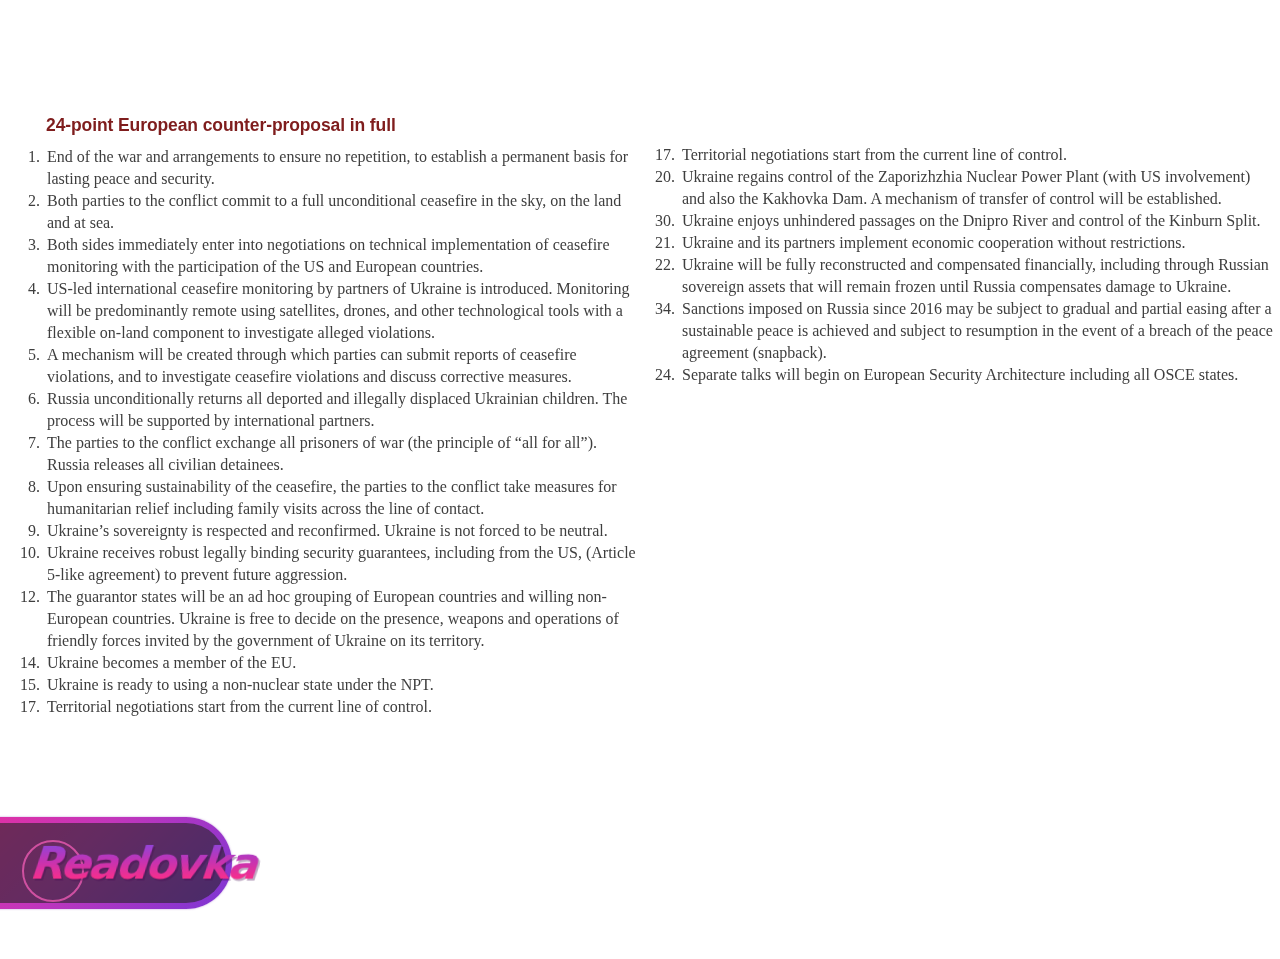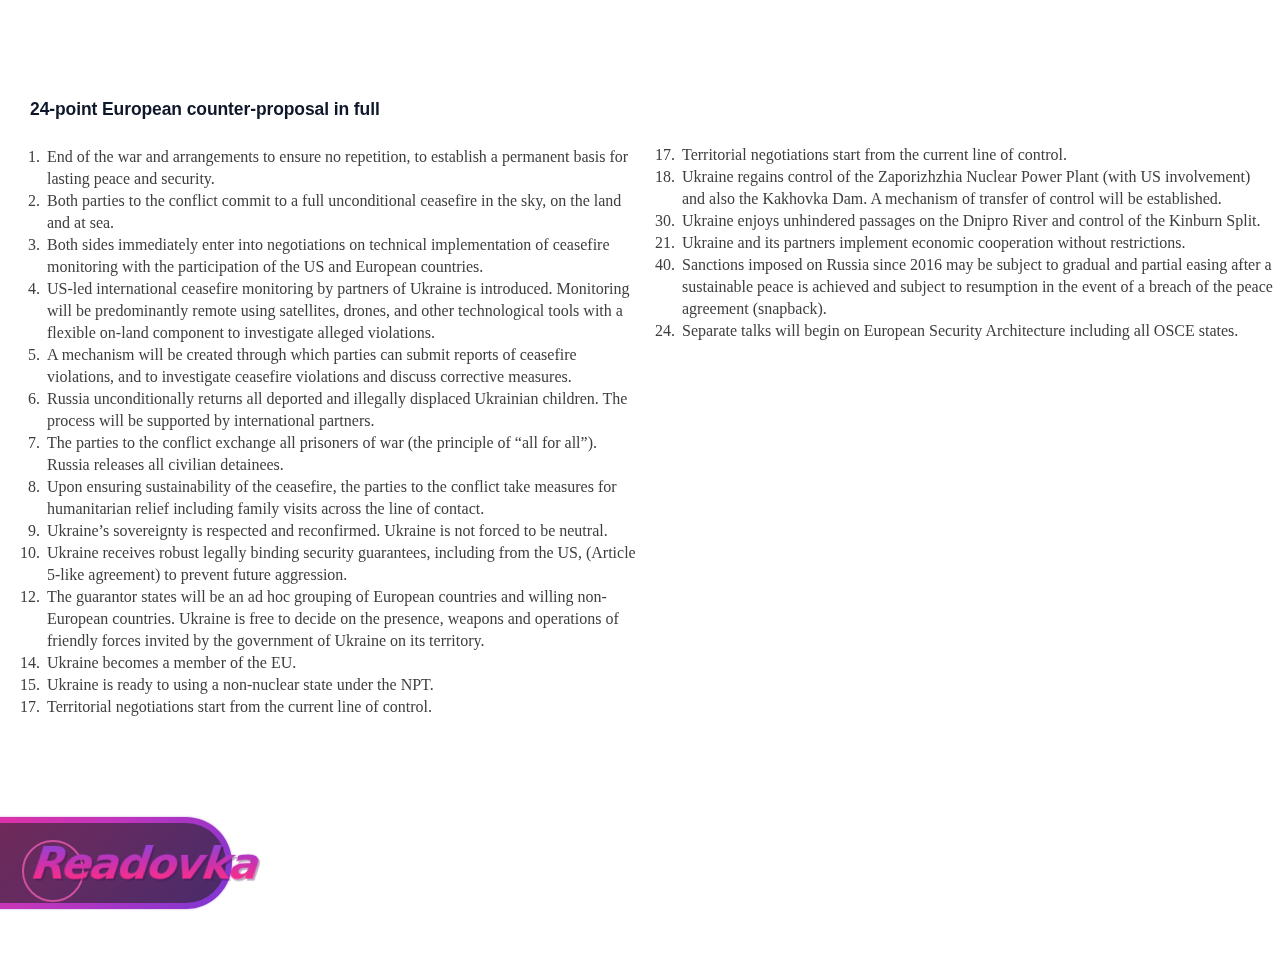--- a/index.html
+++ b/index.html
@@ -8,26 +8,26 @@
     width: 1280px;
     height: 959px;
     background: #ffffff;
     overflow: hidden;
     font-family: "Liberation Serif", serif;
   }
   .title {
     position: absolute;
     left: 30px;
     top: 99px;
-    margin: 0;
+    margin: 16px;
     font-family: "Liberation Sans", sans-serif;
     font-size: 17.5px;
     font-weight: 700;
     letter-spacing: -0.1px;
-    color: #0f172a;
+    color: #7f1d1d;
     white-space: nowrap;
   }
   .col {
     position: absolute;
     font-size: 16px;
     line-height: 22px;
     color: #3e3e3e;
   }
   .col-left  { left: 16px;  top: 146px; width: 624px; }
   .col-right { left: 651px; top: 144px; width: 622px; }
@@ -150,33 +150,37 @@
         <span class="txt">Territorial negotiations start from the current line of control.</span>
       </div>
     </div>
 
   <div class="col col-right">
       <div class="item">
         <span class="num">17.</span>
         <span class="txt">Territorial negotiations start from the current line of control.</span>
       </div>
       <div class="item">
-        <span class="num">18.</span>
+        <span class="num">20.</span>
         <span class="txt">Ukraine regains control of the Zaporizhzhia Nuclear Power Plant (with US involvement) and also the Kakhovka Dam. A mechanism of transfer of control will be established.</span>
       </div>
       <div class="item">
         <span class="num">30.</span>
         <span class="txt">Ukraine enjoys unhindered passages on the Dnipro River and control of the Kinburn Split.</span>
       </div>
       <div class="item">
         <span class="num">21.</span>
         <span class="txt">Ukraine and its partners implement economic cooperation without restrictions.</span>
       </div>
       <div class="item">
-        <span class="num">40.</span>
+        <span class="num">22.</span>
+        <span class="txt">Ukraine will be fully reconstructed and compensated financially, including through Russian sovereign assets that will remain frozen until Russia compensates damage to Ukraine.</span>
+      </div>
+      <div class="item">
+        <span class="num">34.</span>
         <span class="txt">Sanctions imposed on Russia since 2016 may be subject to gradual and partial easing after a sustainable peace is achieved and subject to resumption in the event of a breach of the peace agreement (snapback).</span>
       </div>
       <div class="item">
         <span class="num">24.</span>
         <span class="txt">Separate talks will begin on European Security Architecture including all OSCE states.</span>
       </div>
     </div>
 
   <div class="watermark">
     <div class="wm-inner">

